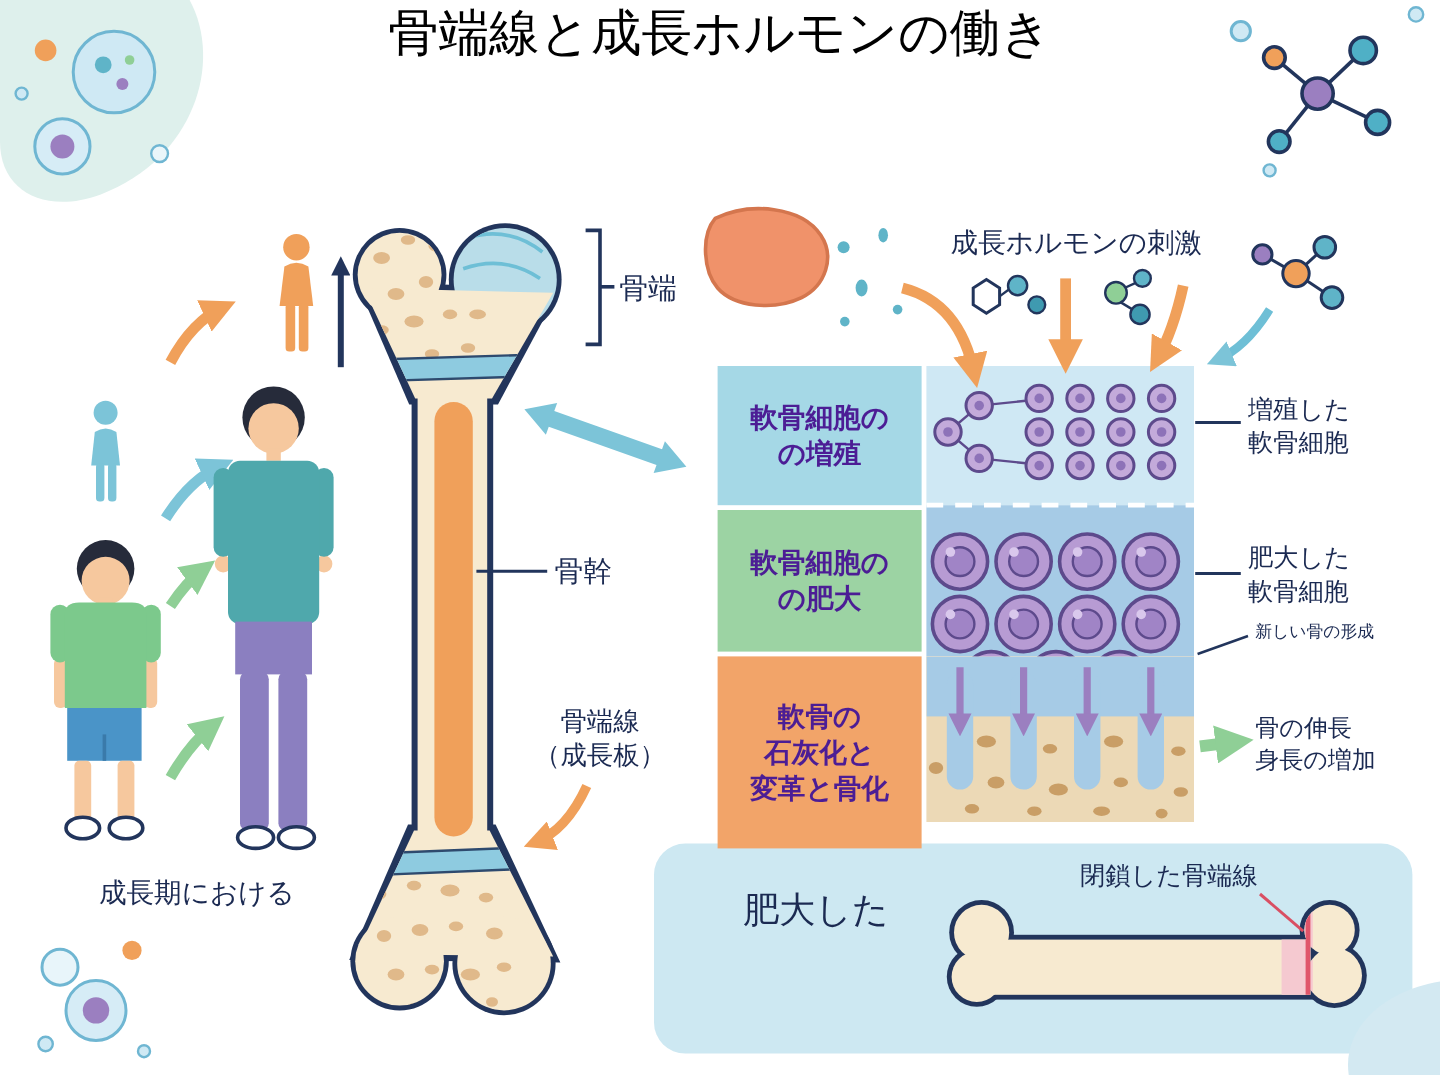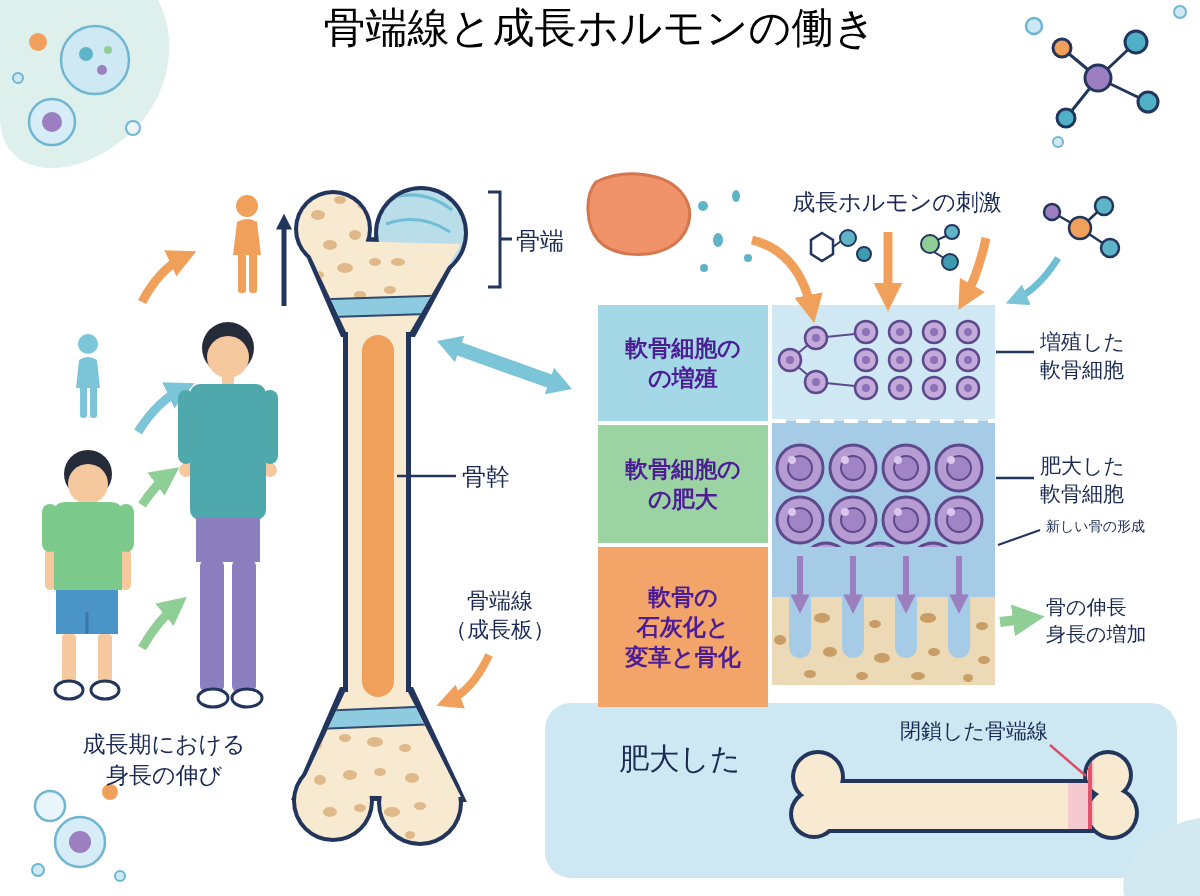--- a/index.html
+++ b/index.html
@@ -421,21 +421,20 @@
     <line x1="1050" y1="745" x2="1086" y2="776" stroke="#d94f63" stroke-width="2.5"></line>
   </g>
 </svg>
 
 <div id="title">
   <span class="t2">骨端線と成長ホルモンの働き</span>
 </div>
 
 <div class="lbl two-line" style="left:38px;top:697px;width:252px;text-align:center;font-size:23px;line-height:31px;margin-top:32px;">
   <span>成長期における</span>
-  <span>身長の伸び</span>
 </div>
 
 <div class="lbl" style="left:516px;top:226px;font-size:24px;">骨端</div>
 <div class="lbl" style="left:462px;top:462px;font-size:24px;">骨幹</div>
 <div class="lbl two-line" style="left:440px;top:586px;width:120px;text-align:center;font-size:22px;line-height:29px;">
   <span>骨端線</span>
   <span>（成長板）</span>
 </div>
 
 <div class="lbl" style="left:762px;top:188px;width:270px;text-align:center;font-size:23px;">成長ホルモンの刺激</div>

